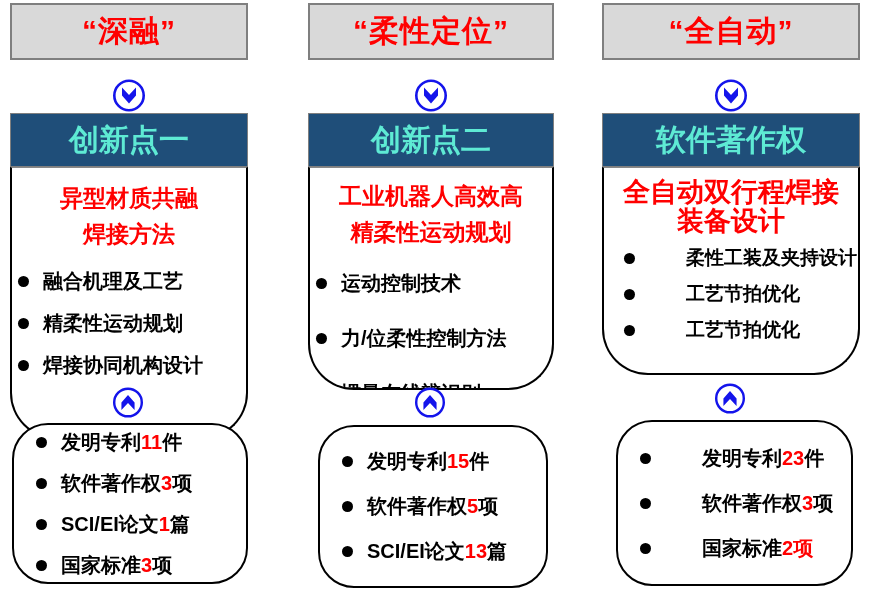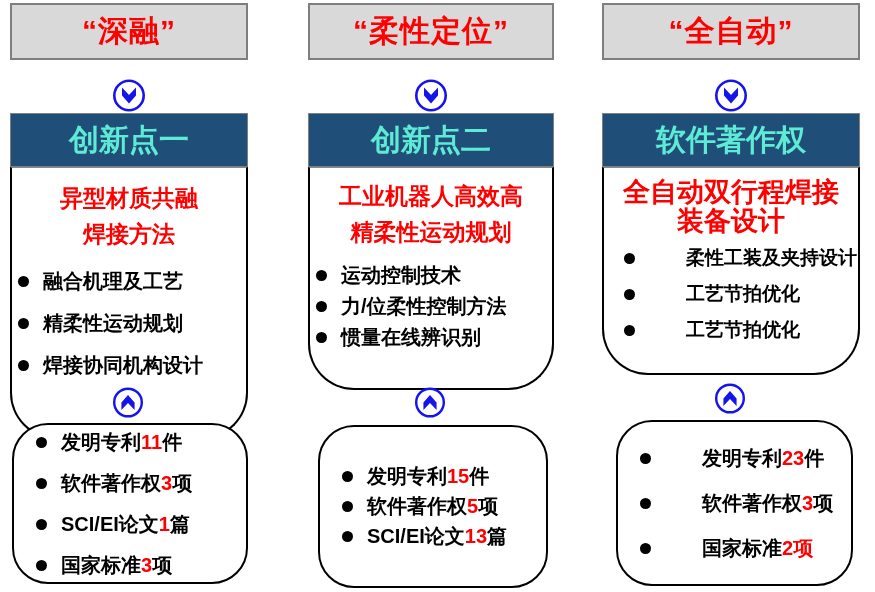--- a/index.html
+++ b/index.html
@@ -40,33 +40,33 @@
   }
   .col1 .body-box { height:272px; }
   .col2 .body-box { height:223px; }
   .col3 .body-box { height:208px; }
 
   .method-title { text-align:center; color:#FF0000; font-size:23px; line-height:36px; margin-top:12px; }
   .col2 .method-title { margin-top:10px; }
   .col3 .method-title { font-size:27px; line-height:29px; margin-top:10px; }
 
   .points { display:flex; flex-direction:column; margin-top:16px; padding-left:6px; gap:15px; }
-  .col2 .points { margin-top:12px; gap:4px; }
+  .col2 .points { margin-top:20px; gap:28px; }
   .col3 .points { margin-top:9px;  gap:10px; padding-left:20px; }
 
   .point { display:flex; align-items:center; color:#000; font-size:20px; white-space:nowrap; }
   .col3 .point { font-size:19px;gap:37px; }
   .dot { width:11px; height:11px; border-radius:50%; background:#000; margin-right:14px; flex:none; }
 
   .results-box {
     position:absolute; background:#fff; border:2px solid #000; border-radius:36px;
     display:flex; flex-direction:column; justify-content:center; padding-left:22px;
   }
   .col1 .results-box { top:423px; left:2px;  right:0;   height:161px; gap:14px; }
-  .col2 .results-box { top:425px; left:10px; right:6px; height:163px; gap:3px; }
+  .col2 .results-box { top:425px; left:10px; right:6px; height:163px; gap:18px; }
   .col3 .results-box { top:420px; left:14px; right:7px; height:166px; gap:18px;justify-content:center; }
   .results-box .point { font-size:20px; }
   .red { color:#FF0000; }
 </style>
 </head>
 <body>
 
 <div class="stage">
 
   <div class="col col1">

